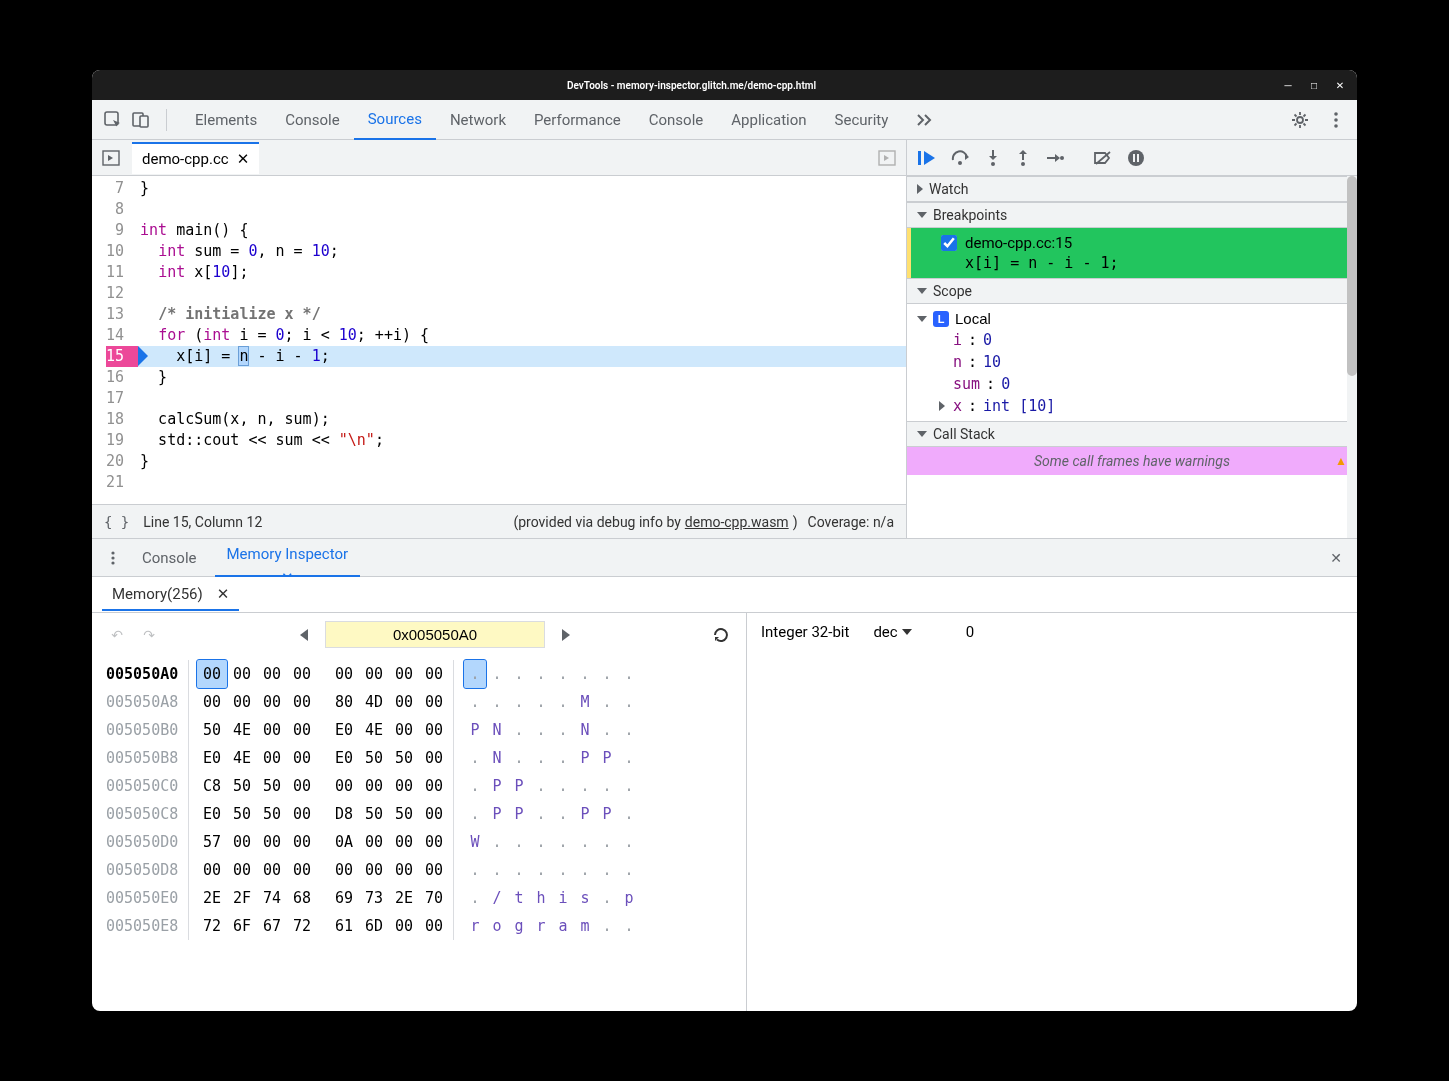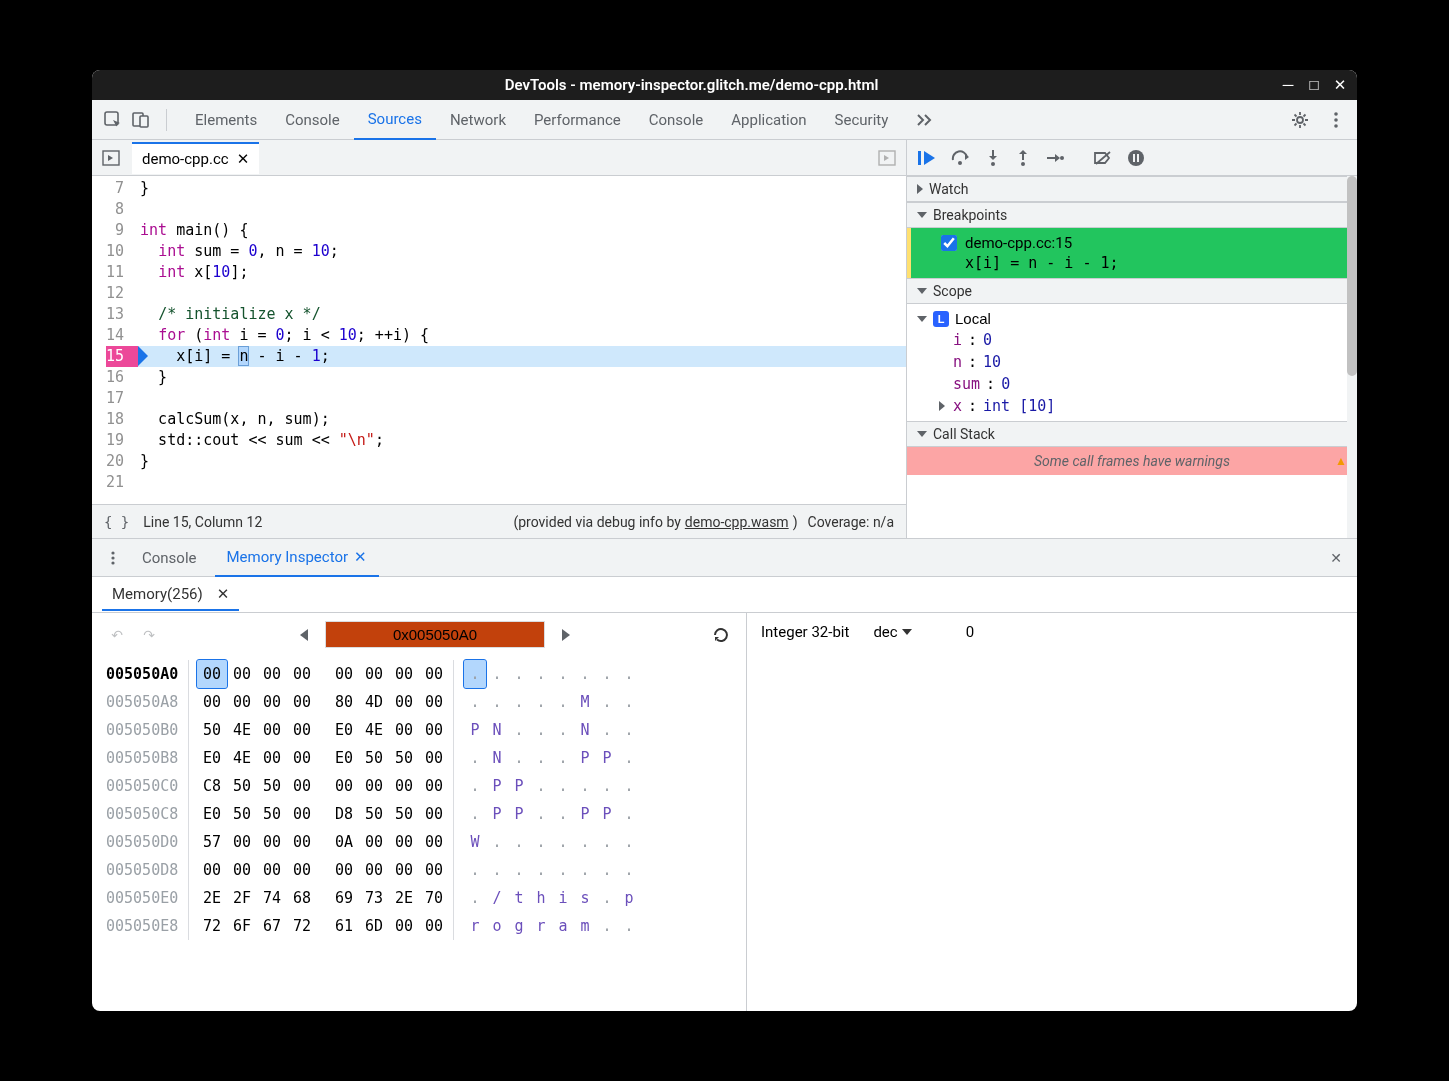--- a/index.html
+++ b/index.html
@@ -1,18 +1,18 @@
 <!DOCTYPE html>
 <html><head>
 <meta charset="utf-8">
 <style>
 * { box-sizing: border-box; margin: 0; padding: 0; }
 body { font-family: -apple-system, "Segoe UI", Roboto, sans-serif; font-size: 14px; background: #000; overflow: hidden; }
 .window { width: 1265px; height: 941px; margin: 70px auto; background: #fff; border-radius: 8px; overflow: hidden; display: flex; flex-direction: column; box-shadow: 0 4px 20px rgba(0,0,0,0.3); }
-.titlebar { background: #1d1d1d; color: #fff; height: 30px; display: flex; align-items: center; padding: 0 10px; font-size: 15px; }
+.titlebar { background: #1d1d1d; color: #fff; height: 30px; display: flex; align-items: center; padding: 0 10px; font-size: 10px; }
 .titlebar .title { flex: 1; text-align: center; font-weight: 600; }
 .titlebar .wc { display: flex; gap: 12px; align-items: center; }
 .titlebar .wc span { width: 14px; height: 14px; display: inline-flex; align-items: center; justify-content: center; cursor: pointer; }
 
 .toolbar { height: 40px; background: #f1f3f4; border-bottom: 1px solid #cacdd1; display: flex; align-items: center; padding: 0 10px; gap: 6px; }
 .toolbar .divider { width: 1px; height: 22px; background: #cacdd1; margin: 0 8px; }
 .panel-tab { padding: 6px 14px; color: #5f6368; cursor: pointer; font-size: 15px; height: 40px; display: flex; align-items: center; }
 .panel-tab.active { color: #1a73e8; border-bottom: 2px solid #1a73e8; }
 .toolbar .right { margin-left: auto; display: flex; gap: 14px; align-items: center; }
 .icon-btn { width: 22px; height: 22px; display: inline-flex; align-items: center; justify-content: center; cursor: pointer; color: #5f6368; }
@@ -21,54 +21,54 @@
 .main-left { flex: 1; display: flex; flex-direction: column; min-width: 0; border-right: 1px solid #cacdd1; }
 .file-tabbar { height: 36px; border-bottom: 1px solid #cacdd1; background: #f1f3f4; display: flex; align-items: center; padding: 0 8px; }
 .file-tab { background: #fff; padding: 6px 10px; display: flex; align-items: center; gap: 8px; border-top: 2px solid #1a73e8; margin-left: 10px; font-size: 15px; }
 .editor { flex: 1; display: flex; font-family: Menlo, Consolas, monospace; font-size: 15px; line-height: 21px; overflow: hidden; }
 .gutter { text-align: right; color: #919191; padding: 2px 10px 2px 14px; user-select: none; }
 .gutter .cur { background: #ec4899; color: #fff; position: relative; padding-right: 14px; margin-right: -14px; }
 .gutter .cur::after { content: ""; position: absolute; right: -10px; top: 0; border-left: 10px solid #1a73e8; border-top: 10.5px solid transparent; border-bottom: 10.5px solid transparent; }
 .code { flex: 1; padding: 2px 0; white-space: pre; }
 .code .line { padding-left: 6px; }
 .code .hl { background: #cfe8fc; }
-.kw { color: #aa0d91; } .num { color: #1c00cf; } .cm { color: #14532d; } .str { color: #c41a16; }
+.kw { color: #aa0d91; } .num { color: #1c00cf; } .cm { color: #737373; font-weight: bold; } .str { color: #c41a16; }
 .sel { background: #b3d7fd; outline: 1px solid #6a9fd8; }
 .statusbar { border-top: 1px solid #cacdd1; background: #f1f3f4; height: 34px; display: flex; align-items: center; padding: 0 12px; font-size: 14px; color: #333; gap: 14px; }
 .statusbar .link { text-decoration: underline; color: #333; }
 
 .main-right { width: 450px; display: flex; flex-direction: column; background: #fff; position: relative; }
 .dbg-toolbar { height: 36px; background: #f1f3f4; border-bottom: 1px solid #cacdd1; display: flex; align-items: center; padding: 0 10px; gap: 14px; }
 .section-header { background: #f1f3f4; border-bottom: 1px solid #cacdd1; border-top: 1px solid #cacdd1; padding: 4px 10px; display: flex; align-items: center; gap: 6px; font-size: 14px; color: #333; }
 .section-header:first-of-type { border-top: none; }
 .bp-item { background: #22c55e; padding: 6px 10px 6px 30px; border-left: 4px solid #ffe070; font-size: 15px; }
 .bp-item .loc { display: flex; align-items: center; gap: 8px; }
 .bp-item input[type=checkbox] { accent-color: #1a73e8; width: 16px; height: 16px; }
 .bp-item .code-preview { font-family: monospace; margin-left: 24px; margin-top: 2px; }
 .scope { padding: 4px 10px; font-family: monospace; font-size: 15px; }
 .scope .row { display: flex; align-items: center; gap: 6px; padding: 2px 0; }
 .scope .badge { background: #2962ff; color: #fff; border-radius: 3px; width: 16px; height: 16px; display: inline-flex; align-items: center; justify-content: center; font-size: 11px; font-weight: bold; font-family: sans-serif; }
 .scope .k { color: #881280; } .scope .v { color: #1a1aa6; }
-.warn-banner { background: #fca5a5; padding: 6px 10px; font-style: italic; color: #5f6368; display: flex; align-items: center; justify-content: center; position: relative; font-size: 14px; }
+.warn-banner { background: #f0abfc; padding: 6px 10px; font-style: italic; color: #5f6368; display: flex; align-items: center; justify-content: center; position: relative; font-size: 14px; }
 .warn-banner::after { content: "▲"; color: #f29900; position: absolute; right: 10px; font-style: normal; font-size: 12px; }
 .rscroll { position: absolute; right: 0; top: 36px; bottom: 0; width: 10px; background: #f1f3f4; }
 .rscroll .thumb { background: #c1c1c1; width: 100%; height: 200px; border-radius: 5px; }
 
 .drawer-tabs { height: 38px; border-bottom: 1px solid #cacdd1; background: #f1f3f4; display: flex; align-items: center; padding: 0 10px; gap: 6px; }
 .drawer-tab { padding: 6px 12px; color: #5f6368; cursor: pointer; height: 38px; display: flex; align-items: center; gap: 6px; font-size: 15px; }
-.drawer-tab.active { color: #1a73e8; border-bottom: 2px solid #1a73e8; }
+.drawer-tab.active { color: #1a73e8; border-bottom: 2px solid #1a73e8; flex-direction: column; }
 .drawer-tabs .close { margin-left: auto; }
 
 .mi-tabs { height: 36px; border-bottom: 1px solid #cacdd1; display: flex; align-items: center; padding: 0 10px; background: #fff; }
 .mi-tab { padding: 6px 10px; display: flex; align-items: center; gap: 14px; font-size: 15px; border-bottom: 2px solid #1a73e8; color: #333; }
 
 .mi-body { display: flex; flex: 1; min-height: 0; }
 .mi-left { flex: 1; border-right: 1px solid #cacdd1; display: flex; flex-direction: column; }
 .mi-nav { display: flex; align-items: center; gap: 10px; padding: 8px 14px; }
-.mi-nav input { flex: 0 0 220px; text-align: center; border: 1px solid #dadce0; padding: 4px; font-size: 15px; background: #c2410c; }
+.mi-nav input { flex: 0 0 220px; text-align: center; border: 1px solid #dadce0; padding: 4px; font-size: 15px; background: #fef9c3; }
 .mi-nav .grow { flex: 1; }
 .hex-table { font-family: monospace; font-size: 15px; padding: 4px 14px; line-height: 28px; }
 .hex-row { display: flex; gap: 0; }
 .addr { color: #9aa0a6; width: 74px; }
 .addr.cur { color: #000; font-weight: 600; }
 .hex-sep { width: 1px; background: #dadce0; margin: 0 8px; }
 .byte { width: 30px; text-align: center; }
 .byte.gap { margin-right: 12px; }
 .byte.sel { outline: 1px solid #1a73e8; border-radius: 2px; }
 .ascii-sep { width: 1px; background: #dadce0; margin: 0 10px 0 4px; }

